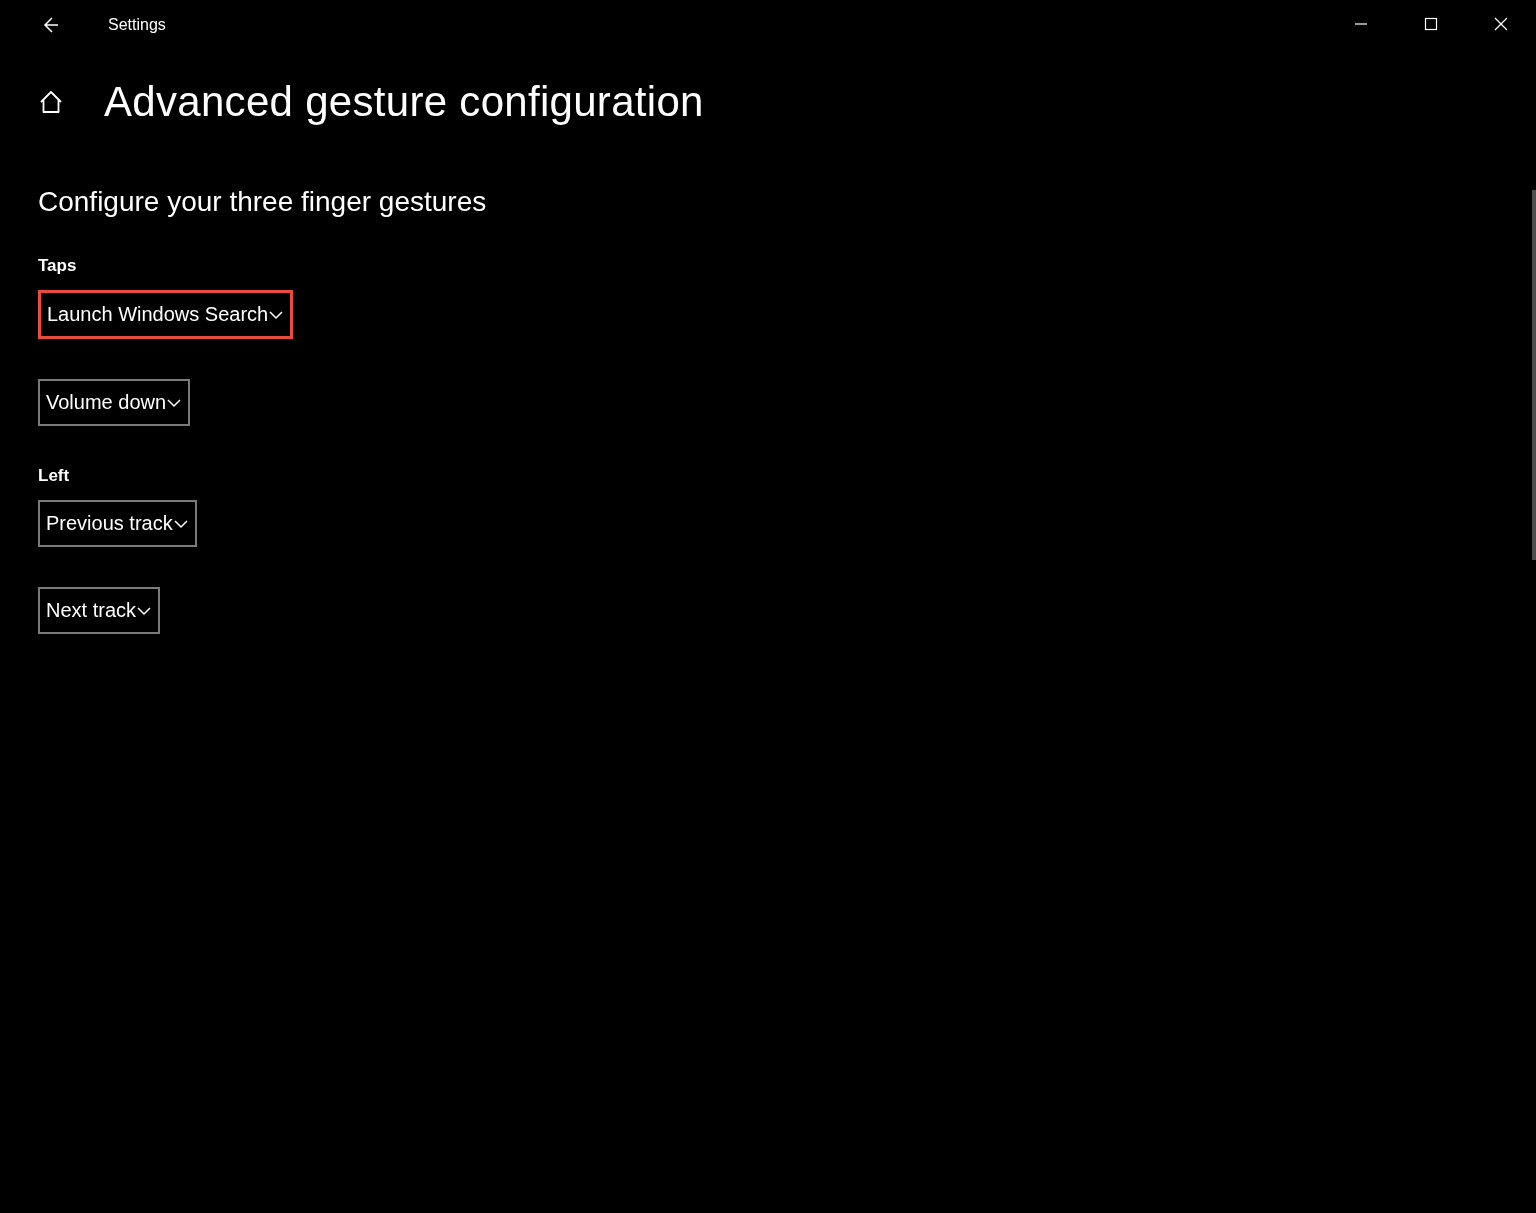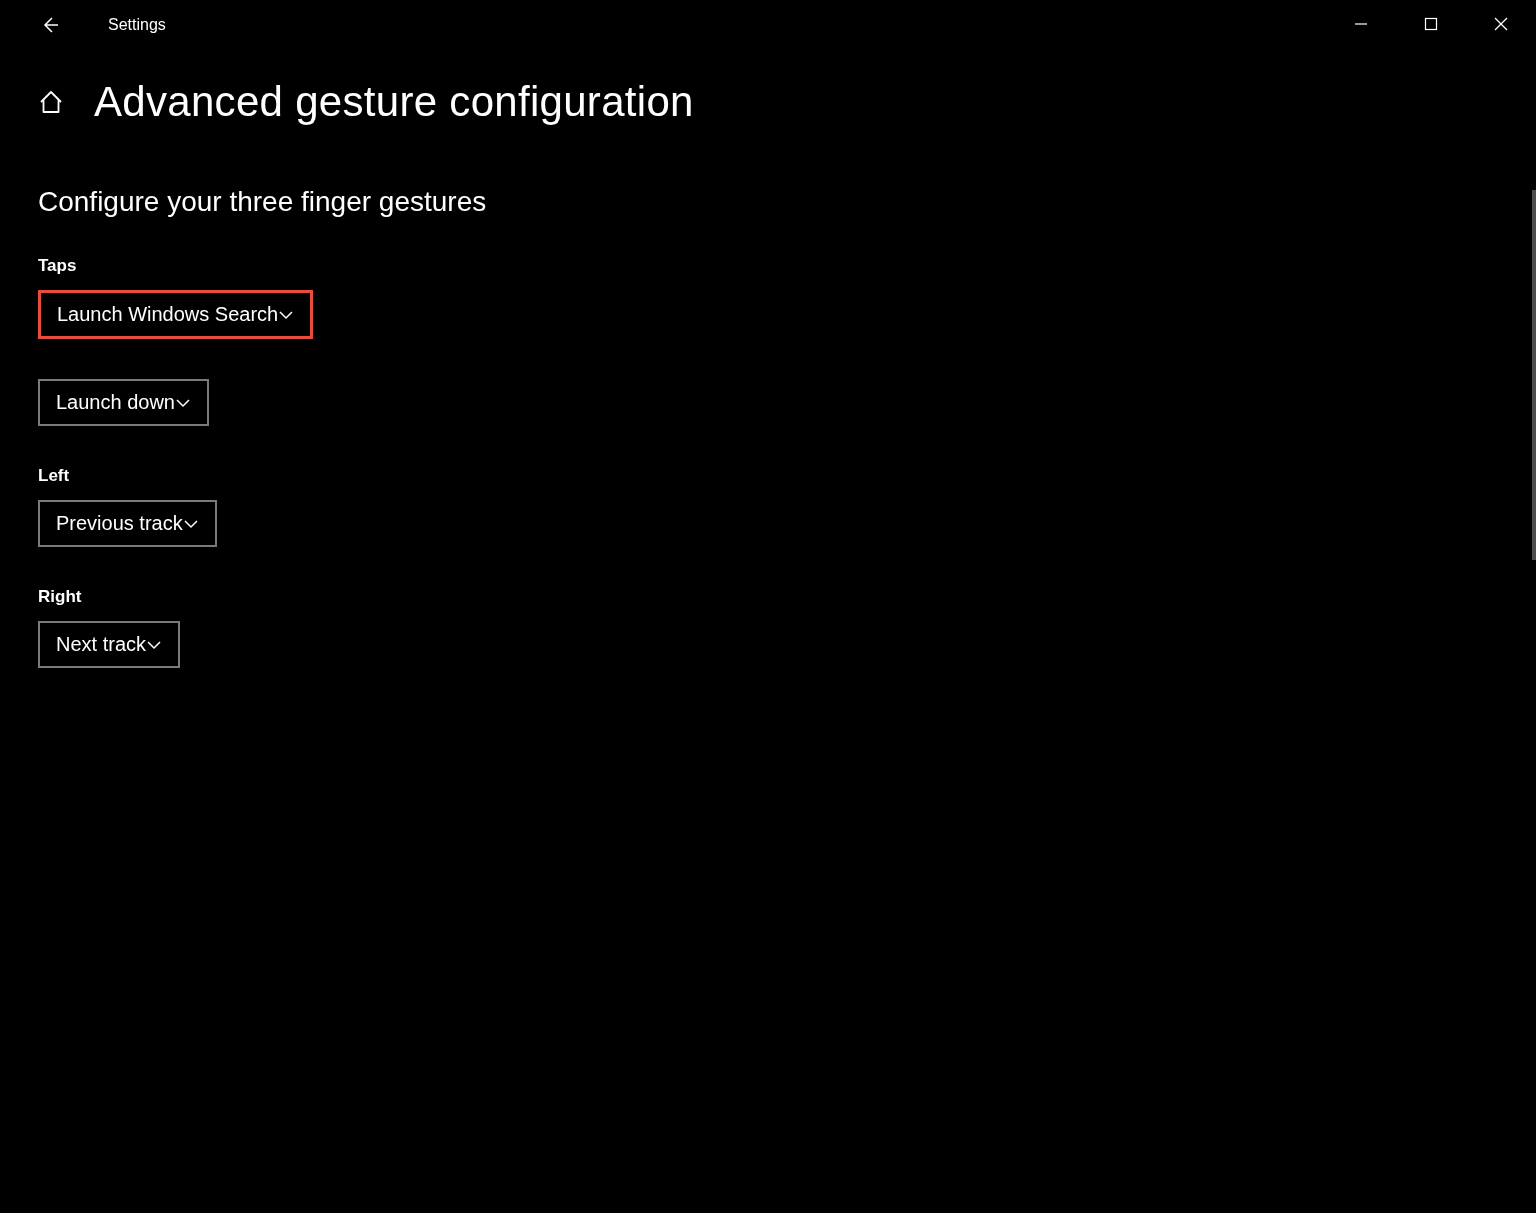--- a/index.html
+++ b/index.html
@@ -52,21 +52,21 @@
     .win-ctrl svg {
       stroke: #ffffff;
     }
     .content {
       padding-left: 38px;
       padding-top: 28px;
     }
     .page-header {
       display: flex;
       align-items: center;
-      gap: 30px;
+      gap: 40px;
     }
     .home-icon {
       display: flex;
       align-items: center;
       justify-content: center;
       cursor: pointer;
     }
     .page-title {
       font-size: 42px;
       font-weight: 400;
@@ -84,21 +84,21 @@
     .gesture-label {
       font-size: 17px;
       font-weight: 700;
       margin-bottom: 14px;
     }
     .dropdown {
       display: inline-flex;
       align-items: center;
       border: 2px solid #7a7a7a;
       background: #000000;
-      padding: 10px 16px;
+      padding: 10px 6px;
       cursor: pointer;
     }
     .dropdown.highlighted {
       border: 3px solid #e74c3c;
     }
     .dropdown-text {
       font-size: 20px;
       font-weight: 400;
       white-space: nowrap;
     }
@@ -165,21 +165,21 @@
         <svg width="16" height="10" viewBox="0 0 16 10">
             <path d="M 2 2 L 8 8 L 14 2" stroke="#ffffff" stroke-width="1.5" fill="none"></path>
           </svg>
       </span>
     </div>
   </div>
 
 
   <div class="gesture-group">
     <div class="dropdown">
-      <span class="dropdown-text">Launch down</span>
+      <span class="dropdown-text">Volume down</span>
       <span class="chevron">
         <svg width="16" height="10" viewBox="0 0 16 10">
             <path d="M 2 2 L 8 8 L 14 2" stroke="#ffffff" stroke-width="1.5" fill="none"></path>
           </svg>
       </span>
     </div>
   </div>
 
   <div class="gesture-group">
     <div class="gesture-label">Left</div>
@@ -187,21 +187,20 @@
       <span class="dropdown-text">Previous track</span>
       <span class="chevron">
         <svg width="16" height="10" viewBox="0 0 16 10">
             <path d="M 2 2 L 8 8 L 14 2" stroke="#ffffff" stroke-width="1.5" fill="none"></path>
           </svg>
       </span>
     </div>
   </div>
 
   <div class="gesture-group">
-    <div class="gesture-label">Right</div>
     <div class="dropdown">
       <span class="dropdown-text">Next track</span>
       <span class="chevron">
         <svg width="16" height="10" viewBox="0 0 16 10">
             <path d="M 2 2 L 8 8 L 14 2" stroke="#ffffff" stroke-width="1.5" fill="none"></path>
           </svg>
       </span>
     </div>
   </div>
 </div>

